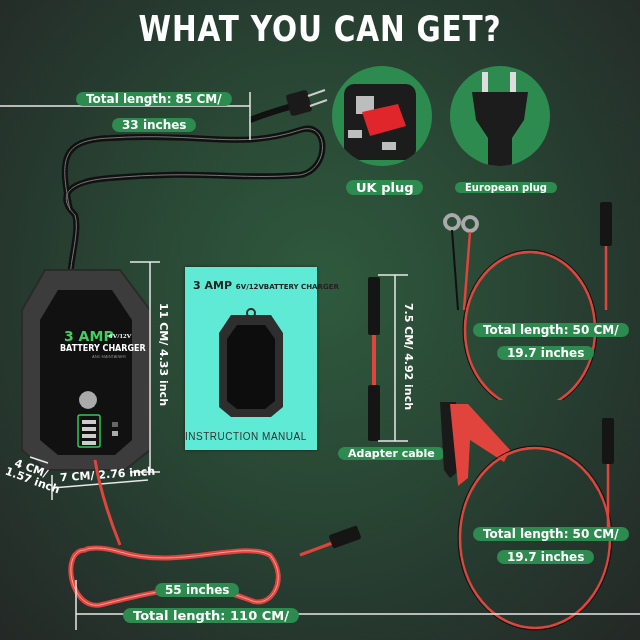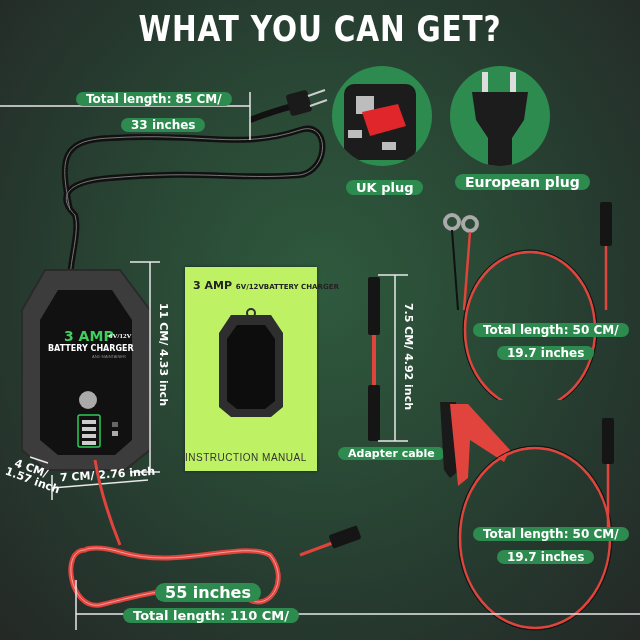--- a/index.html
+++ b/index.html
@@ -21,22 +21,22 @@
   .dimtext {
     position:absolute; color:#ffffff; font-weight:bold;
     font-family:"DejaVu Sans", sans-serif; font-size:11px; white-space:nowrap;
   }
   .circle {
     position:absolute; width:100px; height:100px; border-radius:50%;
     background:#2e8b4f; overflow:hidden;
   }
   svg { position:absolute; }
   .manual {
-    position:absolute; left:185px; top:267px; width:132px; height:204px;
-    background:#bef264; box-shadow:0 0 3px rgba(0,0,0,0.5);text-decoration:underline;
+    position:absolute; left:185px; top:267px; width:132px; height:183px;
+    background:#5eead4; box-shadow:0 0 3px rgba(0,0,0,0.5);text-decoration:underline;
   }
   .manual .mh { position:absolute; left:8px; top:12px; font-weight:bold; font-size:11px; color:#222; font-family:"DejaVu Sans", sans-serif; white-space:nowrap; }
   .manual .mh small { font-size:7px; }
   .manual .mfoot { position:absolute; left:0; bottom:8px; width:100%; text-align:left; font-size:10px; color:#333; letter-spacing:0.5px; }
 </style>
 </head>
 <body>
 
 <div class="title">WHAT YOU CAN GET?</div>
 
@@ -45,40 +45,40 @@
   <path d="M70 210 C60 160, 60 140, 110 138 C200 132, 240 150, 300 130 C330 120, 330 170, 300 175 C240 180, 200 170, 110 178 C60 182, 60 200, 75 215 C80 230, 70 260, 70 280" fill="none" stroke="#777" stroke-width="1"></path>
   <path d="M250 120 C270 112, 285 108, 300 104" fill="none" stroke="#111" stroke-width="6"></path>
   <rect x="288" y="92" width="22" height="22" rx="3" fill="#1a1a1a" transform="rotate(-15 299 103)"></rect>
   <line x1="308" y1="96" x2="325" y2="90" stroke="#ccc" stroke-width="2"></line>
   <line x1="310" y1="106" x2="327" y2="100" stroke="#ccc" stroke-width="2"></line>
 
   <line x1="0" y1="106" x2="250" y2="106" stroke="#e8e8e8" stroke-width="1.5"></line>
   <line x1="250" y1="92" x2="250" y2="140" stroke="#e8e8e8" stroke-width="1.5"></line>
 </svg>
 <div class="pill" style="left:76px;top:92px;">Total length: 85 CM/</div>
-<div class="pill" style="left:121px;top:118px;">33 inches</div>
+<div class="pill" style="left:112px;top:118px;">33 inches</div>
 
 <div class="circle" style="left:332px;top:66px;">
   <svg width="100" height="100" style="left:0;top:0;">
     <rect x="12" y="18" width="72" height="76" rx="10" fill="#1c1c1c"></rect>
     <rect x="24" y="30" width="18" height="18" fill="#bdbdbd"></rect>
     <polygon points="30,46 66,38 74,60 38,70" fill="#e0262a"></polygon>
     <rect x="16" y="64" width="14" height="8" fill="#bdbdbd"></rect>
     <rect x="50" y="76" width="14" height="8" fill="#bdbdbd"></rect>
   </svg>
 </div>
 <div class="circle" style="left:450px;top:66px;">
   <svg width="100" height="100" style="left:0;top:0;">
     <rect x="32" y="6" width="6" height="20" fill="#ddd"></rect>
     <rect x="60" y="6" width="6" height="20" fill="#ddd"></rect>
     <path d="M22 26 H78 L74 54 L62 72 V100 H38 V72 L26 54 Z" fill="#1c1c1c"></path>
   </svg>
 </div>
 <div class="pill" style="left:346px;top:173px;font-size:13px;margin-top:7px;">UK plug</div>
-<div class="pill" style="left:455px;top:174px;font-size:14px;">European plug</div>
+<div class="pill" style="left:455px;top:182px;font-size:10px;">European plug</div>
 
 <svg width="200" height="260" style="left:0;top:250px;">
   <path d="M45 20 L120 20 L150 60 L150 200 L125 220 L45 220 L22 200 L22 60 Z" fill="#3c3c3c" stroke="#2a2a2a" stroke-width="2"></path>
   <path d="M58 40 L112 40 L132 70 L132 190 L115 205 L58 205 L40 190 L40 70 Z" fill="#111"></path>
   <circle cx="88" cy="150" r="9" fill="#aaa"></circle>
   <rect x="78" y="165" width="22" height="32" rx="2" fill="none" stroke="#2ecc55" stroke-width="1.5"></rect>
   <rect x="82" y="170" width="14" height="4" fill="#ccc"></rect>
   <rect x="82" y="177" width="14" height="4" fill="#ccc"></rect>
   <rect x="82" y="184" width="14" height="4" fill="#ccc"></rect>
   <rect x="82" y="191" width="14" height="4" fill="#ccc"></rect>
@@ -88,21 +88,21 @@
   <line x1="110" y1="272" x2="140" y2="272" stroke="#e8e8e8" stroke-width="1.5"></line>
   <line x1="150" y1="12" x2="150" y2="222" stroke="#e8e8e8" stroke-width="1.5"></line>
   <line x1="130" y1="12" x2="160" y2="12" stroke="#e8e8e8" stroke-width="1.5"></line>
   <line x1="130" y1="222" x2="160" y2="222" stroke="#e8e8e8" stroke-width="1.5"></line>
   <line x1="52" y1="238" x2="148" y2="230" stroke="#e8e8e8" stroke-width="1.5"></line>
   <line x1="52" y1="225" x2="52" y2="250" stroke="#e8e8e8" stroke-width="1.5"></line>
   <line x1="30" y1="207" x2="48" y2="213" stroke="#e8e8e8" stroke-width="1.5"></line>
 </svg>
 <div style="position:absolute;left:64px;top:328px;color:#3ecf5c;font-weight:bold;font-size:14px;font-family:'DejaVu Sans',sans-serif;">3 AMP</div>
 <div style="position:absolute;left:109px;top:332px;color:#fff;font-weight:bold;font-size:7px;font-family:Liberation Serif, serif;">6V/12V</div>
-<div style="position:absolute;left:48px;top:344px;color:#fff;font-weight:bold;font-size:8px;font-family:'DejaVu Sans',sans-serif;">BATTERY CHARGER</div>
+<div style="position:absolute;left:60px;top:344px;color:#fff;font-weight:bold;font-size:8px;font-family:'DejaVu Sans',sans-serif;">BATTERY CHARGER</div>
 <div style="position:absolute;left:92px;top:354px;color:#888;font-size:4px;">AND MAINTAINER</div>
 <div class="dimtext" style="left:112px;top:348px;transform:rotate(90deg);transform-origin:center;">11 CM/ 4.33 inch</div>
 <div class="dimtext" style="left:60px;top:468px;transform:rotate(-4deg);">7 CM/ 2.76 inch</div>
 <div class="dimtext" style="left:14px;top:462px;transform:rotate(20deg);">4 CM/</div>
 <div class="dimtext" style="left:4px;top:474px;transform:rotate(20deg);">1.57 inch</div>
 
 <div class="manual">
   <div class="mh">
     <span>3 AMP</span>
     <small>6V/12VBATTERY CHARGER</small>
@@ -152,14 +152,14 @@
 
 <svg width="640" height="180" style="left:0;top:460px;">
   <path d="M95 0 C100 30, 110 60, 120 85" fill="none" stroke="#e0443c" stroke-width="3"></path>
   <path d="M85 90 C60 90, 70 150, 100 145 C160 130, 200 120, 250 140 C270 150, 290 120, 270 95 C240 80, 180 110, 120 92 C100 86, 88 88, 85 90 Z" fill="none" stroke="#e0443c" stroke-width="5"></path>
   <path d="M85 90 C60 90, 70 150, 100 145 C160 130, 200 120, 250 140 C270 150, 290 120, 270 95 C240 80, 180 110, 120 92 C100 86, 88 88, 85 90 Z" fill="none" stroke="#f0a0a0" stroke-width="1"></path>
   <line x1="300" y1="95" x2="335" y2="82" stroke="#e0443c" stroke-width="3"></line>
   <rect x="330" y="70" width="30" height="14" rx="2" fill="#151515" transform="rotate(-20 345 77)"></rect>
   <line x1="76" y1="154" x2="640" y2="154" stroke="#e8e8e8" stroke-width="1.5"></line>
   <line x1="76" y1="120" x2="76" y2="170" stroke="#e8e8e8" stroke-width="1.5"></line>
 </svg>
-<div class="pill" style="left:155px;top:583px;font-size:16px;">55 inches</div>
+<div class="pill" style="left:155px;top:583px;font-size:12px;">55 inches</div>
 <div class="pill" style="left:123px;top:608px;font-size:13px;">Total length: 110 CM/</div>
 
 </body></html>

